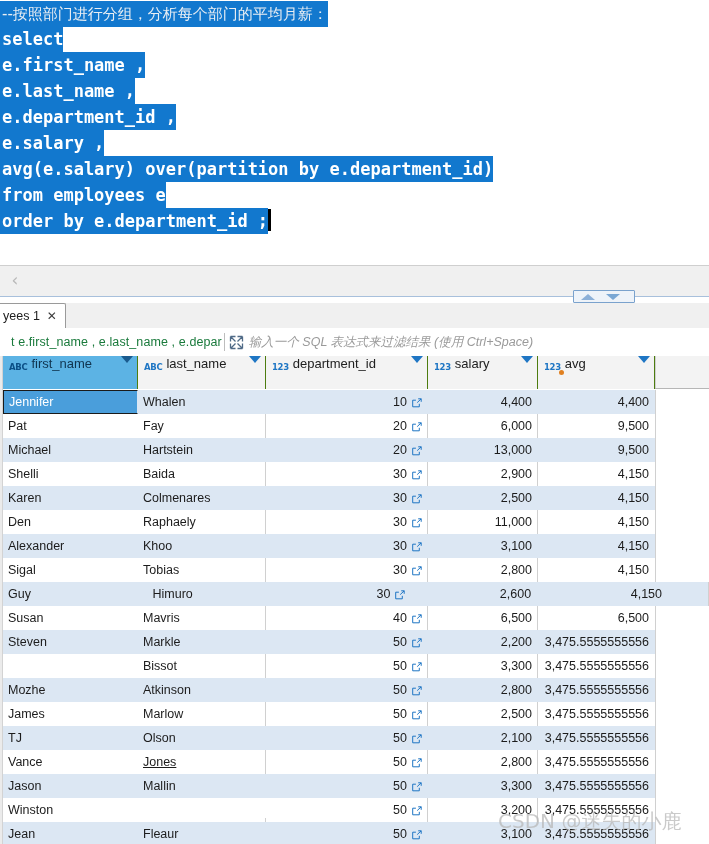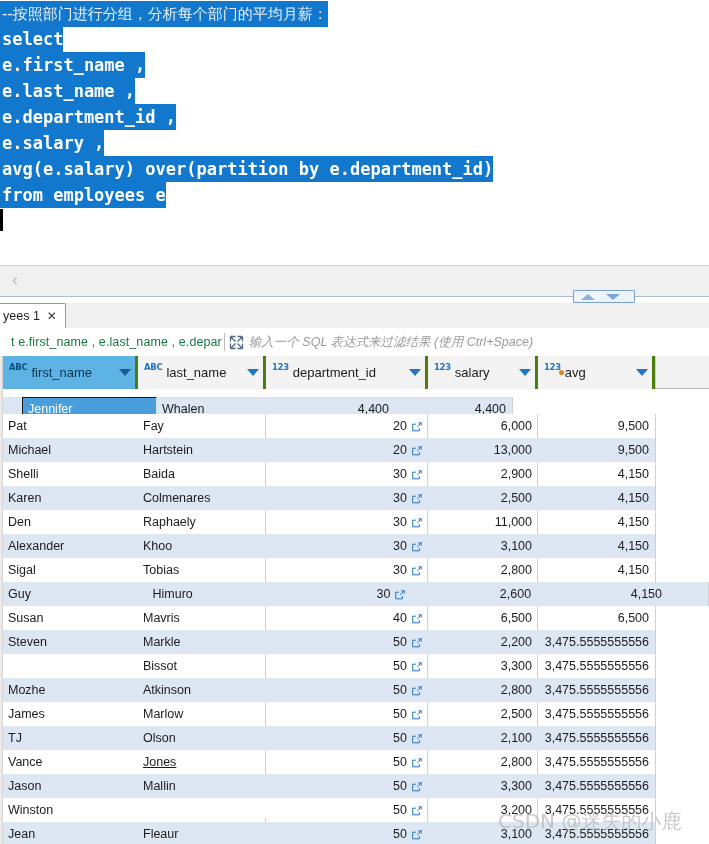--- a/index.html
+++ b/index.html
@@ -97,22 +97,22 @@
     position:absolute;left:0;top:0;width:3px;height:488px;background:#ebebeb;
     border-right:1px solid #d3d3d3;box-sizing:border-box;
   }
   .hdr-row{
     position:absolute;left:3px;top:0;height:33px;width:706px;
     background:#f0f0f0;border-bottom:1px solid #b6b6b6;box-sizing:border-box;
     display:flex;
   }
   .hcell{
     position:relative;height:33px;box-sizing:border-box;
-    border-right:3px solid #4d7c0f;background:#f3f3f3;
-    display:flex;align-items:center;padding:0 4px 0 6px;
+    border-right:1px solid #4d7c0f;background:#f3f3f3;
+    display:flex;align-items:flex-start;padding:0 4px 0 6px;
   }
   .hcell.sel{background:#5cb3e4;}
   .type-ico{
     font-size:8.5px;font-weight:bold;color:#1f76c4;
     font-family:"DejaVu Sans",sans-serif;letter-spacing:-0.3px;
     margin-right:4px;align-self:flex-start;margin-top:6px;position:relative;
   }
   .hcell.sel .type-ico{color:#0b4f86;}
   .type-ico .dot{
     position:absolute;right:-3px;bottom:-3px;width:5px;height:5px;
@@ -166,21 +166,21 @@
   <div class="editor">
     <div id="code-lines">
         <div class="code-line comment"><span class="sel">--按照部门进行分组，分析每个部门的平均月薪：</span></div>
         <div class="code-line"><span class="sel">select</span></div>
         <div class="code-line"><span class="sel">e.first_name ,</span></div>
         <div class="code-line"><span class="sel">e.last_name ,</span></div>
         <div class="code-line"><span class="sel">e.department_id ,</span></div>
         <div class="code-line"><span class="sel">e.salary ,</span></div>
         <div class="code-line"><span class="sel">avg(e.salary) over(partition by e.department_id)</span></div>
         <div class="code-line"><span class="sel">from employees e</span></div>
-        <div class="code-line"><span class="caret"></span></div>
+        <div class="code-line"><span class="sel">order by e.department_id ;</span><span class="caret"></span></div>
       </div>
   </div>
 
   <div class="toolbar">
     <div class="back-chevron">‹</div>
   </div>
 
   <div class="split-line"></div>
   <div class="split-handle">
     <div class="arw up"></div>
@@ -232,26 +232,33 @@
           <span class="hcaret"></span>
         </div>
         <div class="hcell" style="width: 117px;">
           <span class="type-ico">123<span class="dot"></span></span>
           <span class="hname">avg</span>
           <span class="hcaret"></span>
         </div>
         <div class="rest" style="background: rgb(243, 243, 243);"></div>
       </div>
     <div id="grid-body">
-        <div class="row even" style="top: 41px; padding-left: 19px;">
+        <div class="row even" style="top: 34px;">
           <div class="cell selcell" style="width: 135px;">
             <span>Jennifer</span>
           </div>
           <div class="cell sep" style="width: 128px;">
             <span>Whalen</span>
+          </div>
+          <div class="cell num dept sep" style="width: 162px;">
+            <span>10</span>
+            <span class="link-ico"><svg width="10" height="10" viewBox="0 0 10 10">
+                <path d="M0.7 2.2h3.2M0.7 2.2v6.6M0.7 8.8h6.6M7.3 8.8V5.8" stroke="#1f76c4" stroke-width="1" fill="none"></path>
+                <path d="M5.2 4.6L9.2 0.8M6.2 0.8h3v3" stroke="#1f76c4" stroke-width="1" fill="none"></path>
+              </svg></span>
           </div>
           <div class="cell num sep" style="width: 110px;">
             <span>4,400</span>
           </div>
           <div class="cell num" style="width: 117px;">
             <span>4,400</span>
           </div>
           <div class="rest"></div>
         </div>
         <div class="row odd" style="top: 58px;">

